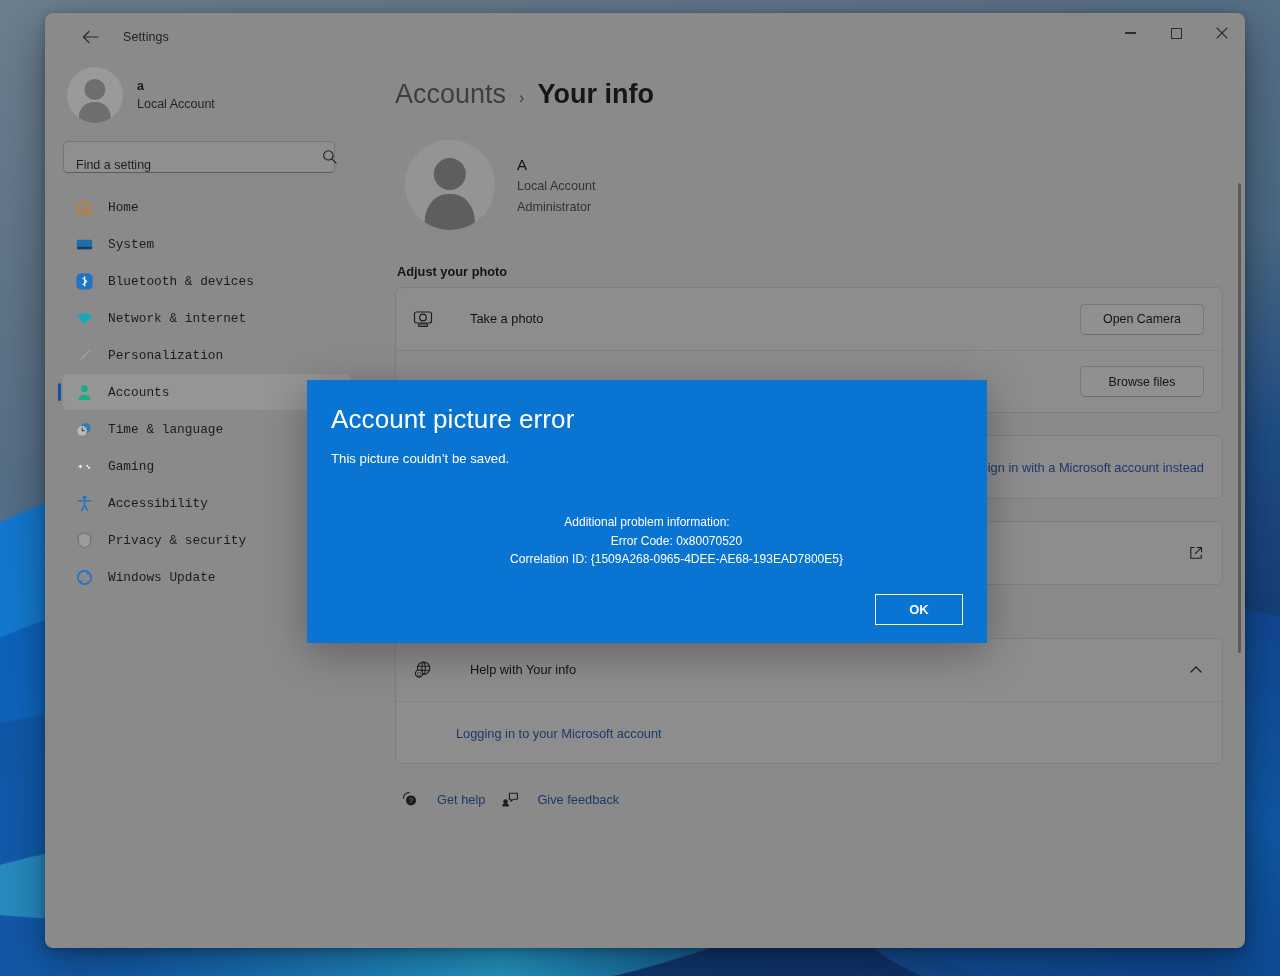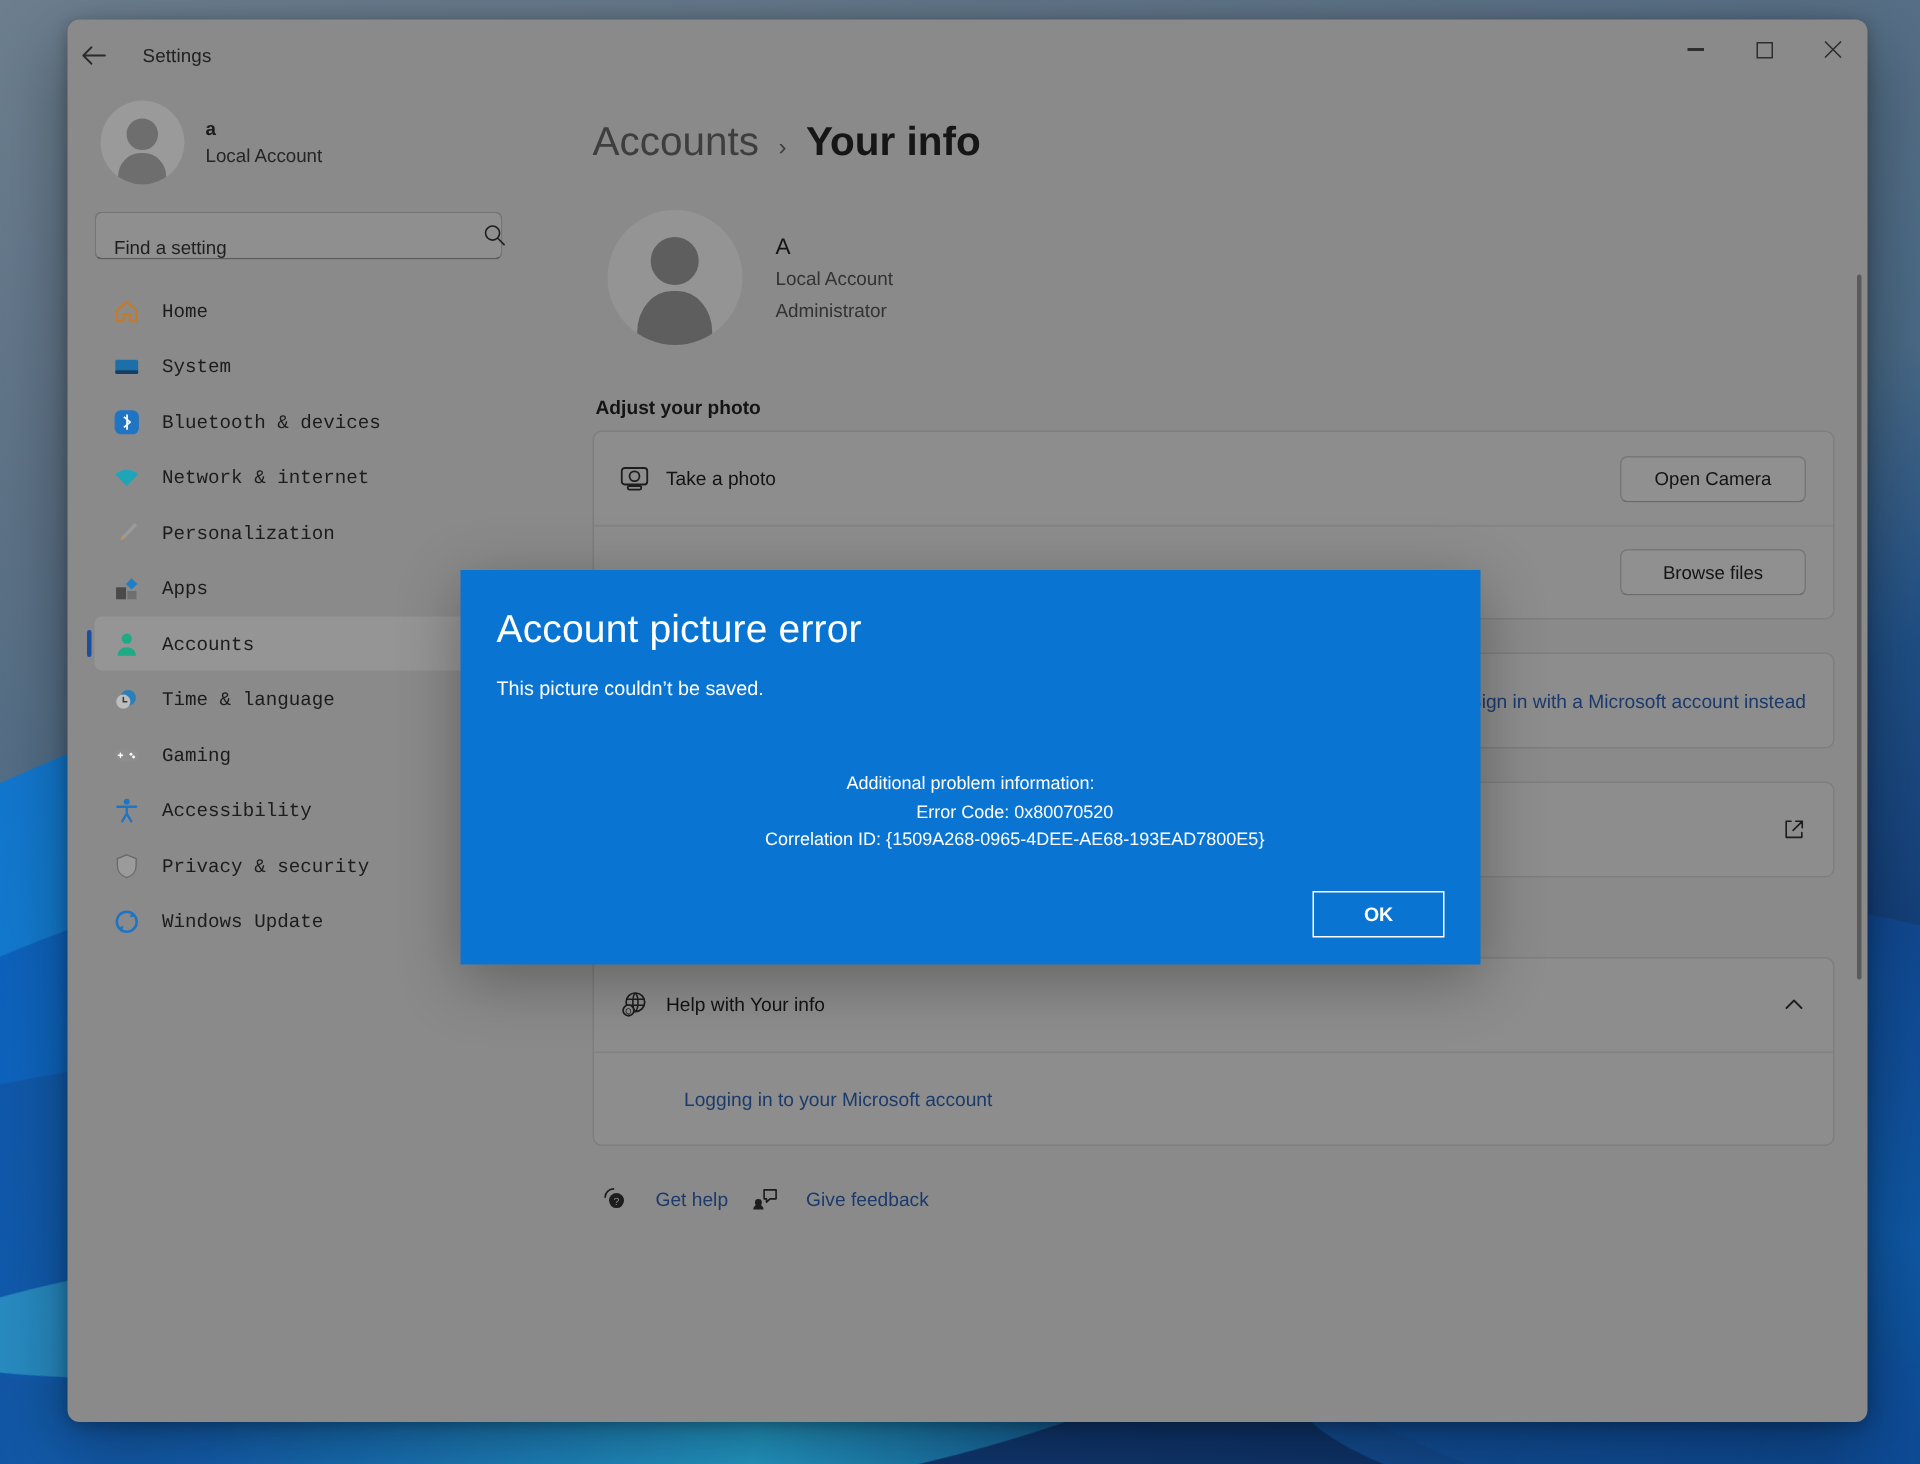--- a/index.html
+++ b/index.html
@@ -60,21 +60,21 @@
   
   #settings-window {
     position: absolute; left: 45px; top: 13px; width: 1200px; height: 935px;
     background: #8a8a8a; border-radius: 8px;
     box-shadow: 0 16px 48px rgba(0,0,0,.38), 0 2px 10px rgba(0,0,0,.25);
     overflow: hidden; display: flex; flex-direction: column;
   }
   
   #titlebar {
     height: 48px; flex: none; display: flex; align-items: center;
-    padding-left: 0; position: relative;
+    padding-left: 28px; position: relative;
   }
   .back-btn {
     width: 34px; height: 30px; display: flex; align-items: center; justify-content: center;
     border-radius: 5px; color: #2b2b2b; font-size: 17px; line-height: 1;
   }
   .win-title { font-size: 12.5px; color: #222; margin-left: 16px; letter-spacing: .1px; }
   .win-ctrls { position: absolute; right: 0; top: 0; height: 48px; display: flex; }
   .win-ctrl {
     width: 46px; height: 40px; display: flex; align-items: center; justify-content: center;
     color: #2e2e2e;
@@ -151,21 +151,21 @@
   }
   .hero-name { font-size: 15px; color: #141414; line-height: 1.55; }
   .hero-sub { font-size: 12.6px; color: #333; line-height: 1.62; }
 
   .section-head { font-size: 12.8px; font-weight: 700; color: #141414; margin: 0 0 8px 2px; }
 
   .card {
     background: #8d8d8d; border: 1px solid #7e7e7e; border-radius: 6px; overflow: hidden;
   }
   .row {
-    min-height: 62px; display: flex; align-items: center; gap: 10px; padding: 0 18px 0 16px;
+    min-height: 62px; display: flex; align-items: center; gap: 36px; padding: 0 18px 0 16px;
   }
   .row + .row { border-top: 1px solid #828282; }
   .row-icon { width: 22px; height: 22px; flex: none; color: #1d1d1d; }
   .row-main { flex: 1; min-width: 0; }
   .row-title { font-size: 12.8px; color: #131313; line-height: 1.4; }
   .row-sub { font-size: 11.8px; color: #3a3a3a; line-height: 1.5; }
   .btn {
     min-width: 124px; height: 31px; border-radius: 5px; background: #909090;
     border: 1px solid #787878; border-bottom-color: #6b6b6b;
     display: flex; align-items: center; justify-content: center;
@@ -300,28 +300,20 @@
           </div>
 
           <div class="nav-item">
             <svg class="nav-icon" viewBox="0 0 20 20">
               <path d="M15.6 2.8L17.4 4.6L8.2 13.8L5.6 14.8L6.6 12.2L15.6 2.8Z" fill="#9a9a9a"></path>
               <path d="M6.6 12.2L5.6 14.8L8.2 13.8L6.6 12.2Z" fill="#e08b2a"></path>
             </svg>
             <span class="nav-label">Personalization</span>
           </div>
 
-          <div class="nav-item">
-            <svg class="nav-icon" viewBox="0 0 20 20">
-              <rect x="2.5" y="9" width="7" height="8.4" fill="#4a4a4a"></rect>
-              <rect x="10.4" y="11.6" width="6.4" height="5.8" fill="#6f6f6f"></rect>
-              <path d="M13.4 2.6L17.4 6.6L13.4 10.6L9.4 6.6L13.4 2.6Z" fill="#1f7ec8"></path>
-            </svg>
-            <span class="nav-label">Apps</span>
-          </div>
 
           <div class="nav-item selected">
             <svg class="nav-icon" viewBox="0 0 20 20">
               <circle cx="10" cy="6" r="3.6" fill="#1faa86"></circle>
               <path d="M3.6 18C3.6 14.5 6.5 12.1 10 12.1C13.5 12.1 16.4 14.5 16.4 18H3.6Z" fill="#1faa86"></path>
             </svg>
             <span class="nav-label">Accounts</span>
           </div>
 
           <div class="nav-item">

